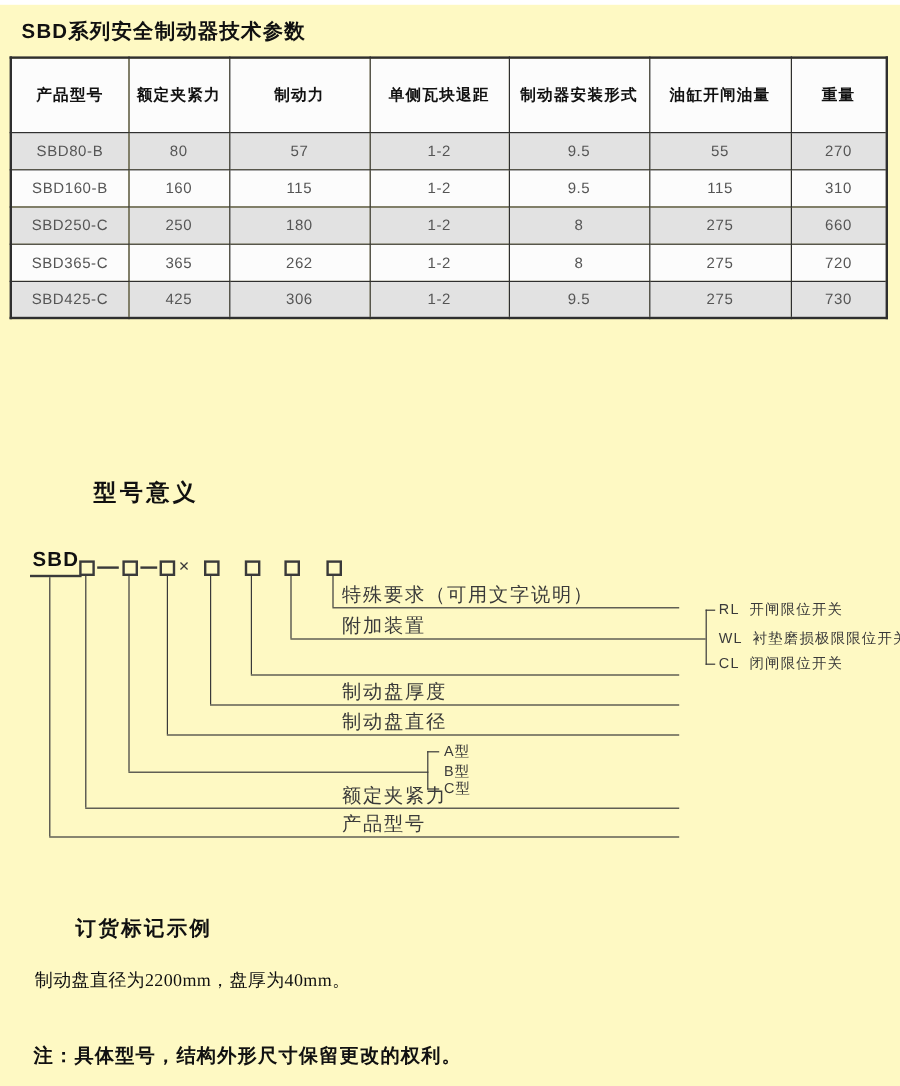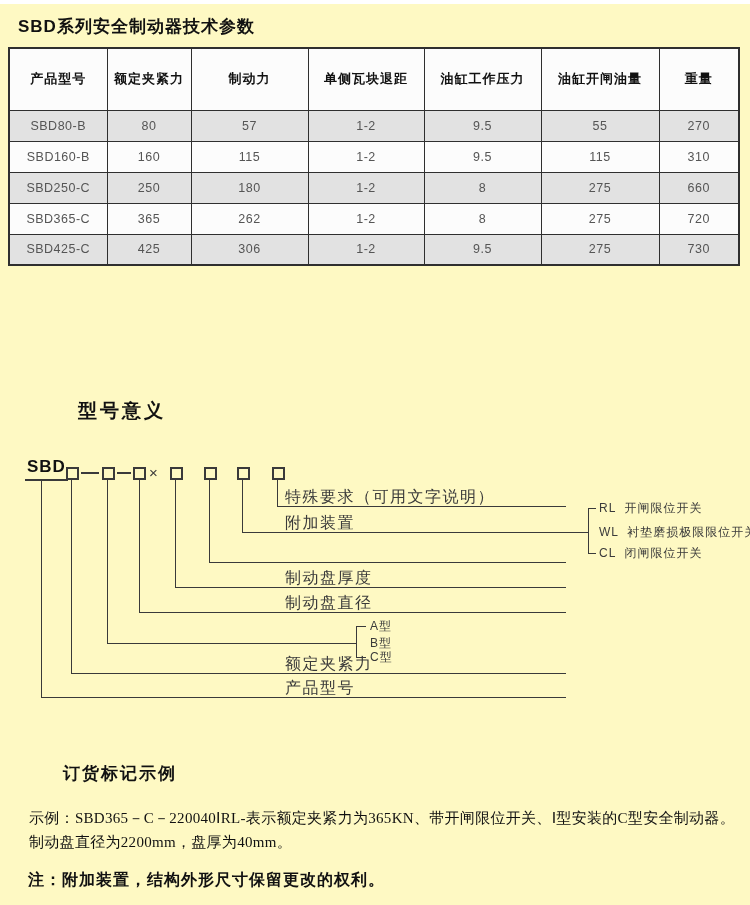--- a/index.html
+++ b/index.html
@@ -105,21 +105,21 @@
       <col class="cw4">
         <col class="cw5">
         <col class="cw6">
     </colgroup>
     <thead>
       <tr>
         <th>产品型号</th>
         <th>额定夹紧力</th>
         <th>制动力</th>
         <th>单侧瓦块退距</th>
-        <th>油缸工作压力</th>
+        <th>制动器安装形式</th>
         <th>油缸开闸油量</th>
         <th>重量</th>
       </tr>
     </thead>
     <tbody>
       <tr class="alt">
         <td>SBD80-B</td>
         <td>80</td>
         <td>57</td>
         <td>1-2</td>
@@ -222,19 +222,18 @@
     <span class="slabel" style="left:370px;top:192px">B型</span>
     <span class="slabel" style="left:370px;top:206px">C型</span>
 
     <span class="slabel" style="left:599px;top:57px">RL  开闸限位开关</span>
     <span class="slabel" style="left:599px;top:81px">WL  衬垫磨损极限限位开关</span>
     <span class="slabel" style="left:599px;top:102px">CL  闭闸限位开关</span>
   </div>
 
   <div class="order-heading">订货标记示例</div>
   <div class="order-example">
-    <div>示例：SBD365－C－220040ⅠRL-表示额定夹紧力为365KN、带开闸限位开关、Ⅰ型安装的C型安全制动器。</div>
     <div>制动盘直径为2200mm，盘厚为40mm。</div>
   </div>
 
-  <div class="final-note">注：附加装置，结构外形尺寸保留更改的权利。</div>
+  <div class="final-note">注：具体型号，结构外形尺寸保留更改的权利。</div>
 
 </div>
 
 </body></html>

